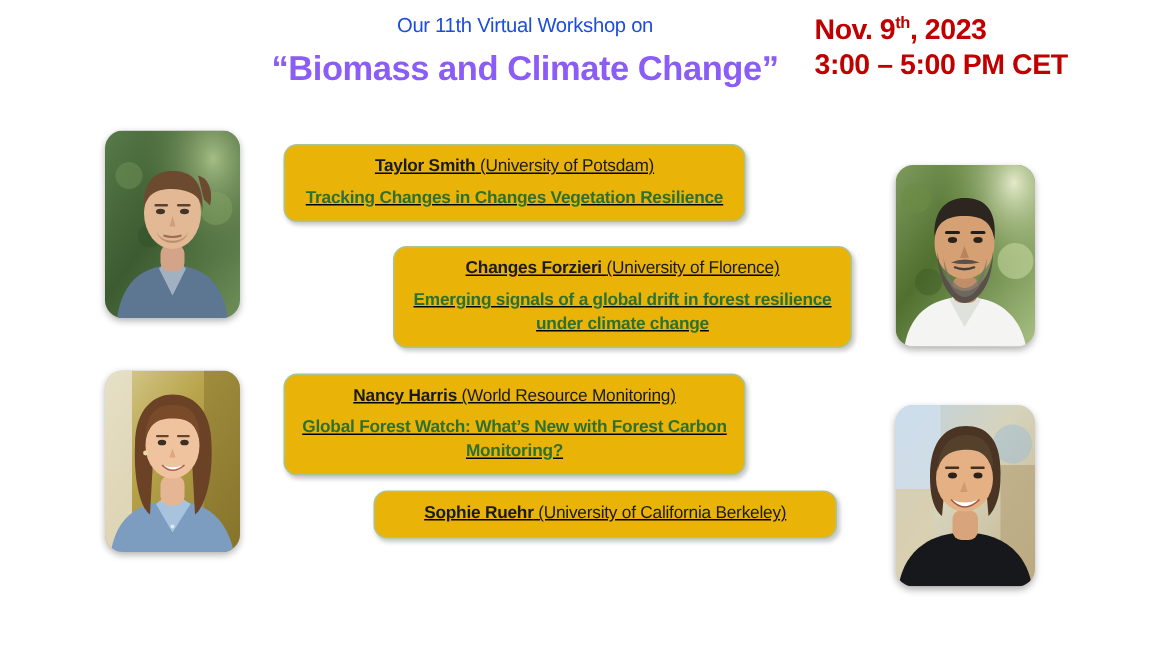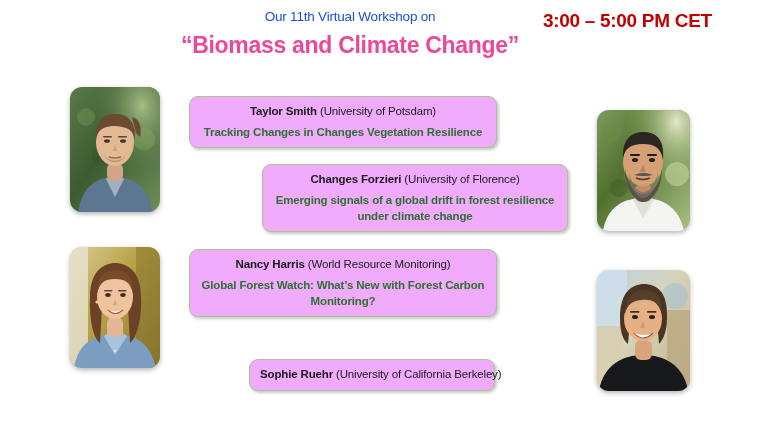--- a/index.html
+++ b/index.html
@@ -34,21 +34,21 @@
     font-size: 13.5px;
     font-weight: normal;
     color: #1d4ed8;
     letter-spacing: -0.2px;
     line-height: 18px;
     white-space: nowrap;
   }
   .main-title {
     font-size: 23px;
     font-weight: bold;
-    color: #ec4899;
+    color: #8b5cf6;
     letter-spacing: -0.3px;
     line-height: 30px;
     margin-top: 4px;
     white-space: nowrap;
   }
   .date-block {
     position: absolute;
     left: 543px;
     top: 9px;
     color: #c00000;
@@ -75,32 +75,33 @@
   .photo svg { display: block; width: 100%; height: 100%; }
 
   .photo-1 { left: 70px;  top: 87px;  width: 90px;  height: 125px; }
   .photo-2 { left: 597px; top: 110px; width: 93px;  height: 121px; }
   .photo-3 { left: 70px;  top: 247px; width: 90px;  height: 121px; }
   .photo-4 { left: 597px; top: 270px; width: 93px;  height: 121px; }
 
   
   .card {
     position: absolute;
-    background: #f0abfc;
+    background: #eab308;
     border: 1px solid #a9c48f;
     border-radius: 9px;
     box-shadow: 1.5px 2px 3px rgba(0,0,0,0.22);
     box-sizing: border-box;
     text-align: center;
     padding: 6px 10px 7px 10px;
+    text-decoration: underline;
   }
   .card-1 { left: 189px; top: 96px;  width: 308px; }
   .card-2 { left: 262px; top: 164px; width: 306px; }
   .card-3 { left: 189px; top: 249px; width: 308px; }
-  .card-4 { left: 249px; top: 327px; width: 246px; margin-top: 32px; }
+  .card-4 { left: 249px; top: 327px; width: 309px; }
 
   .speaker-line {
     font-size: 11.5px;
     color: #1a1a1a;
     line-height: 17px;
     letter-spacing: -0.15px;
     white-space: nowrap;
   }
   .speaker-name { font-weight: bold; }
   .speaker-aff  { font-weight: normal; }
@@ -118,20 +119,21 @@
 <body>
 
 <div class="header">
 
   <div class="title-block">
     <div class="subtitle">Our 11th Virtual Workshop on</div>
     <div class="main-title">“Biomass and Climate Change”</div>
   </div>
 
   <div class="date-block">
+    <div><span>Nov. 9</span><sup>th</sup><span>, 2023</span></div>
     <div>3:00 – 5:00 PM CET</div>
   </div>
 
 </div>
 
 <div class="photo photo-1">
   <svg viewBox="0 0 90 125" preserveAspectRatio="none">
     <defs>
       <linearGradient id="bg1" x1="0" y1="0" x2="1" y2="1">
         <stop offset="0%" stop-color="#587a49"></stop>

